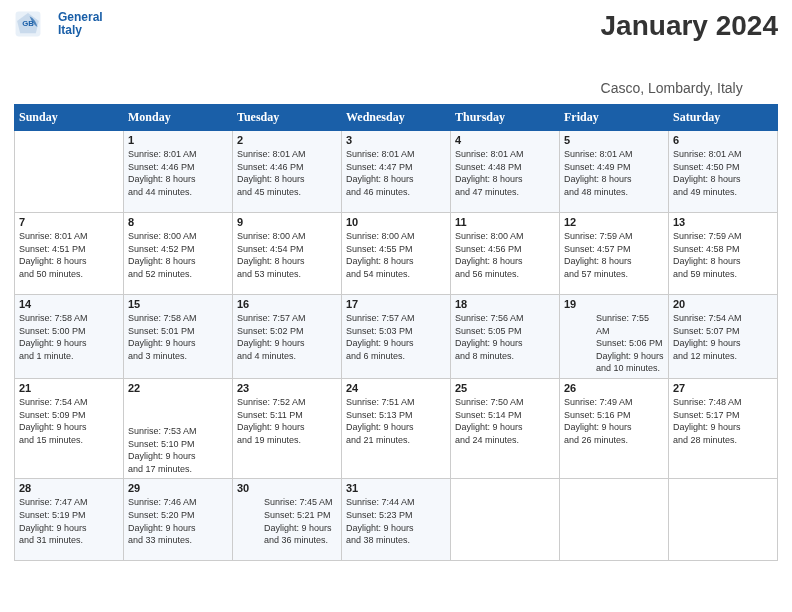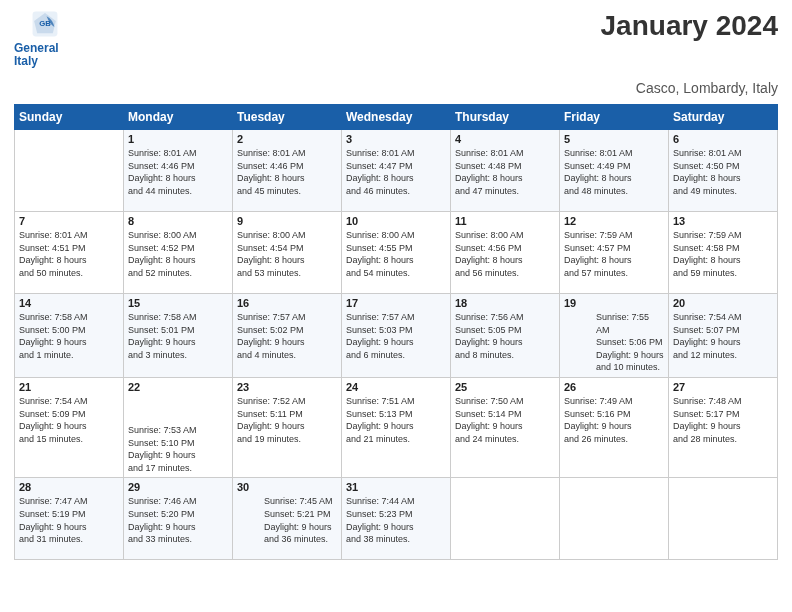--- a/index.html
+++ b/index.html
@@ -15,39 +15,38 @@
       padding: 10px 14px 10px 14px;
     }
     .header {
       display: flex;
       justify-content: space-between;
       align-items: flex-start;
       margin-bottom: 8px;
     }
     .logo {
       display: flex;
-      align-items: flex-end;
-      gap: 4px;
-      flex-direction: column;
+      align-items: center;
+      gap: 16px;
     }
     .logo-text {
       font-size: 12px;
       font-weight: bold;
       color: #333;
       line-height: 1.1;
     }
     .logo-text span {
       color: #1a5fa8;
     }
     .logo-icon {
       width: 28px;
       height: 28px;
     }
     .title-block {
-      text-align: right;
+      text-align: left;
     }
     .month-title {
       font-size: 28px;
       font-weight: bold;
       color: #333;
     }
     .location {
       font-size: 14px;
       color: #555;
       margin-top: 38px;
@@ -58,20 +57,21 @@
       table-layout: fixed;
     }
     thead tr th {
       background-color: #1a5fa8;
       color: #fff;
       font-size: 12px;
       font-weight: bold;
       padding: 5px 4px;
       text-align: left;
       border: 1px solid #1a5fa8;
+      font-family: Liberation Serif, serif;
     }
     tbody tr td {
       vertical-align: top;
       border: 1px solid #ccc;
       padding: 3px 4px;
       font-size: 9.5px;
       color: #333;
       background: #fff;
       height: 82px;
     }

